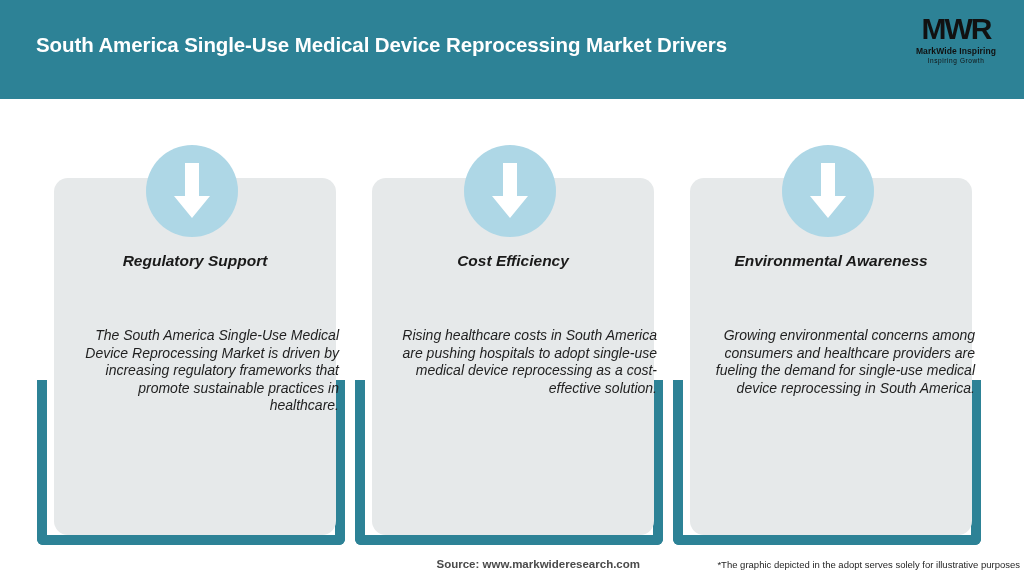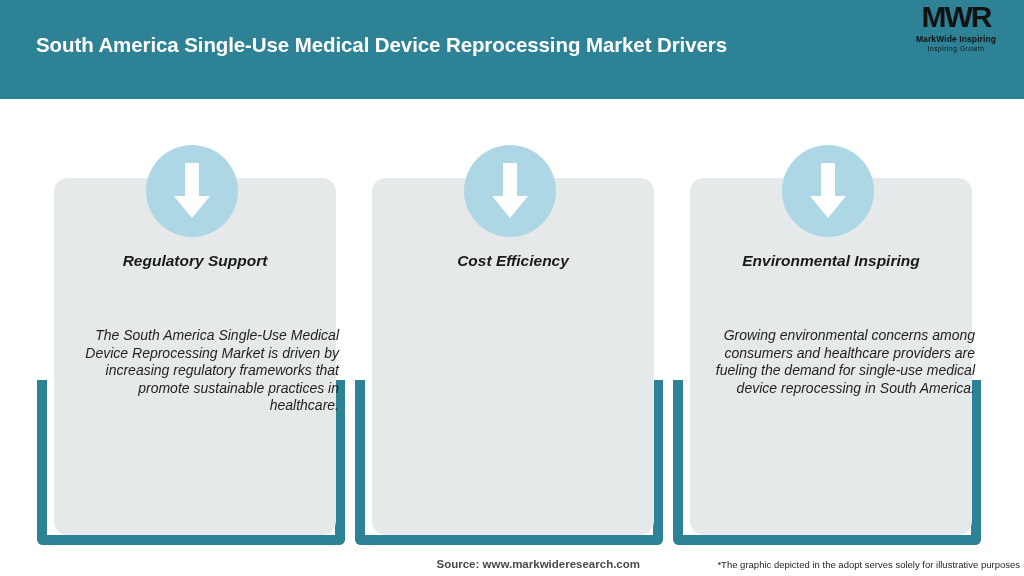--- a/index.html
+++ b/index.html
@@ -41,21 +41,21 @@
     color: #ffffff;
     letter-spacing: -0.1px;
     white-space: nowrap;
     margin-top: 9px;
   }
 
   
   .logo-block {
     position: absolute;
     right: 16px;
-    top: 0;
+    top: 12px;
     width: 104px;
     height: 58px;
     text-align: center;
   }
   .logo-mark {
     display: block;
     width: 100%;
     height: 34px;
     line-height: 34px;
     font-size: 30px;
@@ -225,31 +225,32 @@
 
     <div class="card-slot slot-1">
       <div class="card-frame"></div>
       <div class="card-panel"></div>
       <div class="icon-circle">
         <svg viewBox="0 0 40 56" xmlns="http://www.w3.org/2000/svg" aria-hidden="true">
           <path d="M13 0 L27 0 L27 33 L38 33 L20 55 L2 33 L13 33 Z" fill="#ffffff"></path>
         </svg>
       </div>
       <div class="card-title">Cost Efficiency</div>
+      <div class="card-body">Rising healthcare costs in South America are pushing hospitals to adopt single-use medical device reprocessing as a cost-effective solution.</div>
     </div>
 
     <div class="card-slot slot-2">
       <div class="card-frame"></div>
       <div class="card-panel"></div>
       <div class="icon-circle">
         <svg viewBox="0 0 40 56" xmlns="http://www.w3.org/2000/svg" aria-hidden="true">
           <path d="M13 0 L27 0 L27 33 L38 33 L20 55 L2 33 L13 33 Z" fill="#ffffff"></path>
         </svg>
       </div>
-      <div class="card-title">Environmental Inspiring</div>
+      <div class="card-title">Environmental Awareness</div>
       <div class="card-body">Growing environmental concerns among consumers and healthcare providers are fueling the demand for single-use medical device reprocessing in South America.</div>
     </div>
 
   </div>
 
   <div class="footer-source">Source: www.markwideresearch.com</div>
   <div class="footer-disclaimer">*The graphic depicted in the adopt serves solely for illustrative purposes</div>
 
 </div>
 

